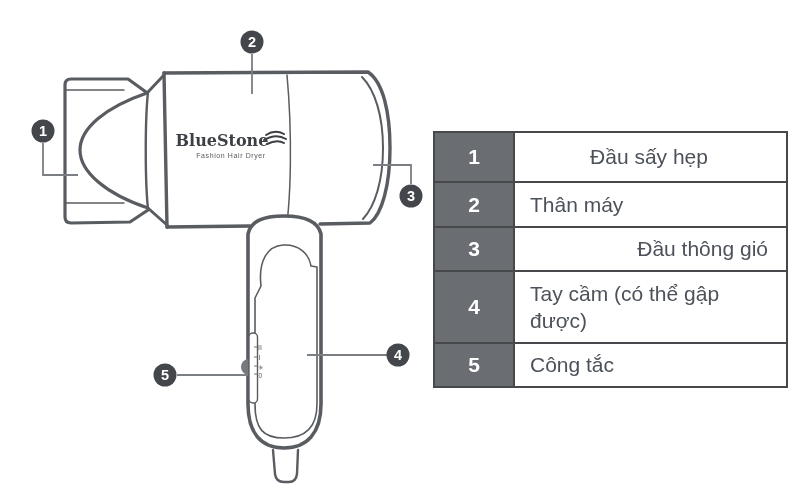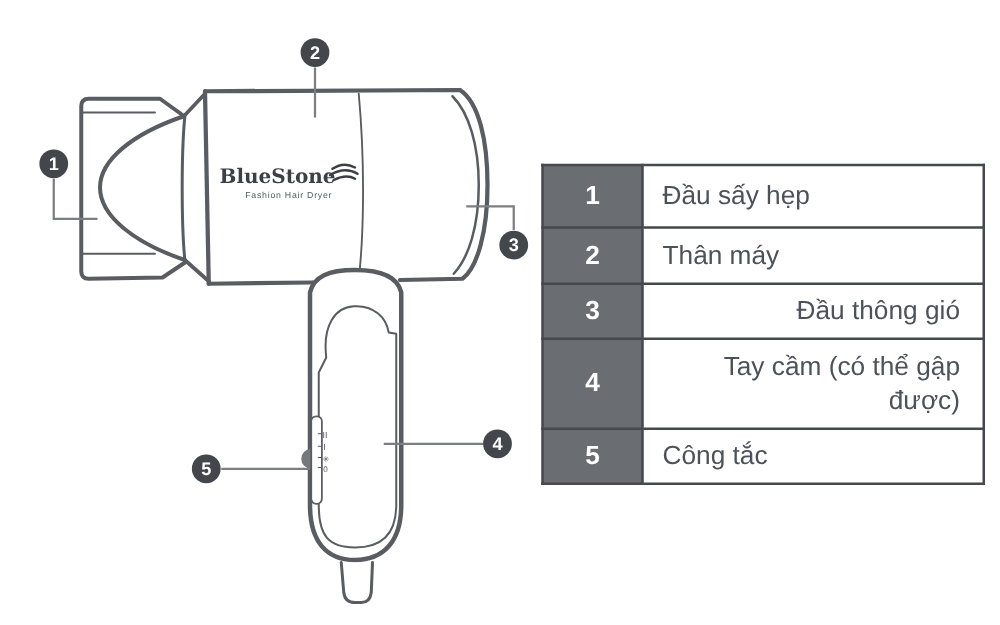--- a/index.html
+++ b/index.html
@@ -16,24 +16,24 @@
   }
   .parts-table td { border:2px solid #46484c; box-sizing:border-box; vertical-align:middle; }
   .parts-table td.num {
     width:80px; background:#6a6d71; color:#ffffff; font-weight:bold;
     font-size:21px; text-align:center;
   }
   .parts-table td.label {
     background:#ffffff; color:#4d525a; font-size:21px;
     padding:6px 18px 6px 15px; line-height:1.3;
   }
-  tr.r1 td { height:50px; }
+  tr.r1 td { height:50px;text-align:center; }
   tr.r2 td { height:45px; }
   tr.r3 td { height:44px;text-align:right; }
-  tr.r4 td { height:72px;text-align:right; }
+  tr.r4 td { height:72px; }
   tr.r5 td { height:44px; }
 
   .callout-num { font-family:"Liberation Sans", sans-serif; font-weight:bold; }
   .logo-text  { font-family:"DejaVu Serif", serif; font-weight:bold; }
   .tagline-text, .switch-mark { font-family:"Liberation Sans", sans-serif; }
 </style>
 </head>
 <body>
 
 <div class="stage">

